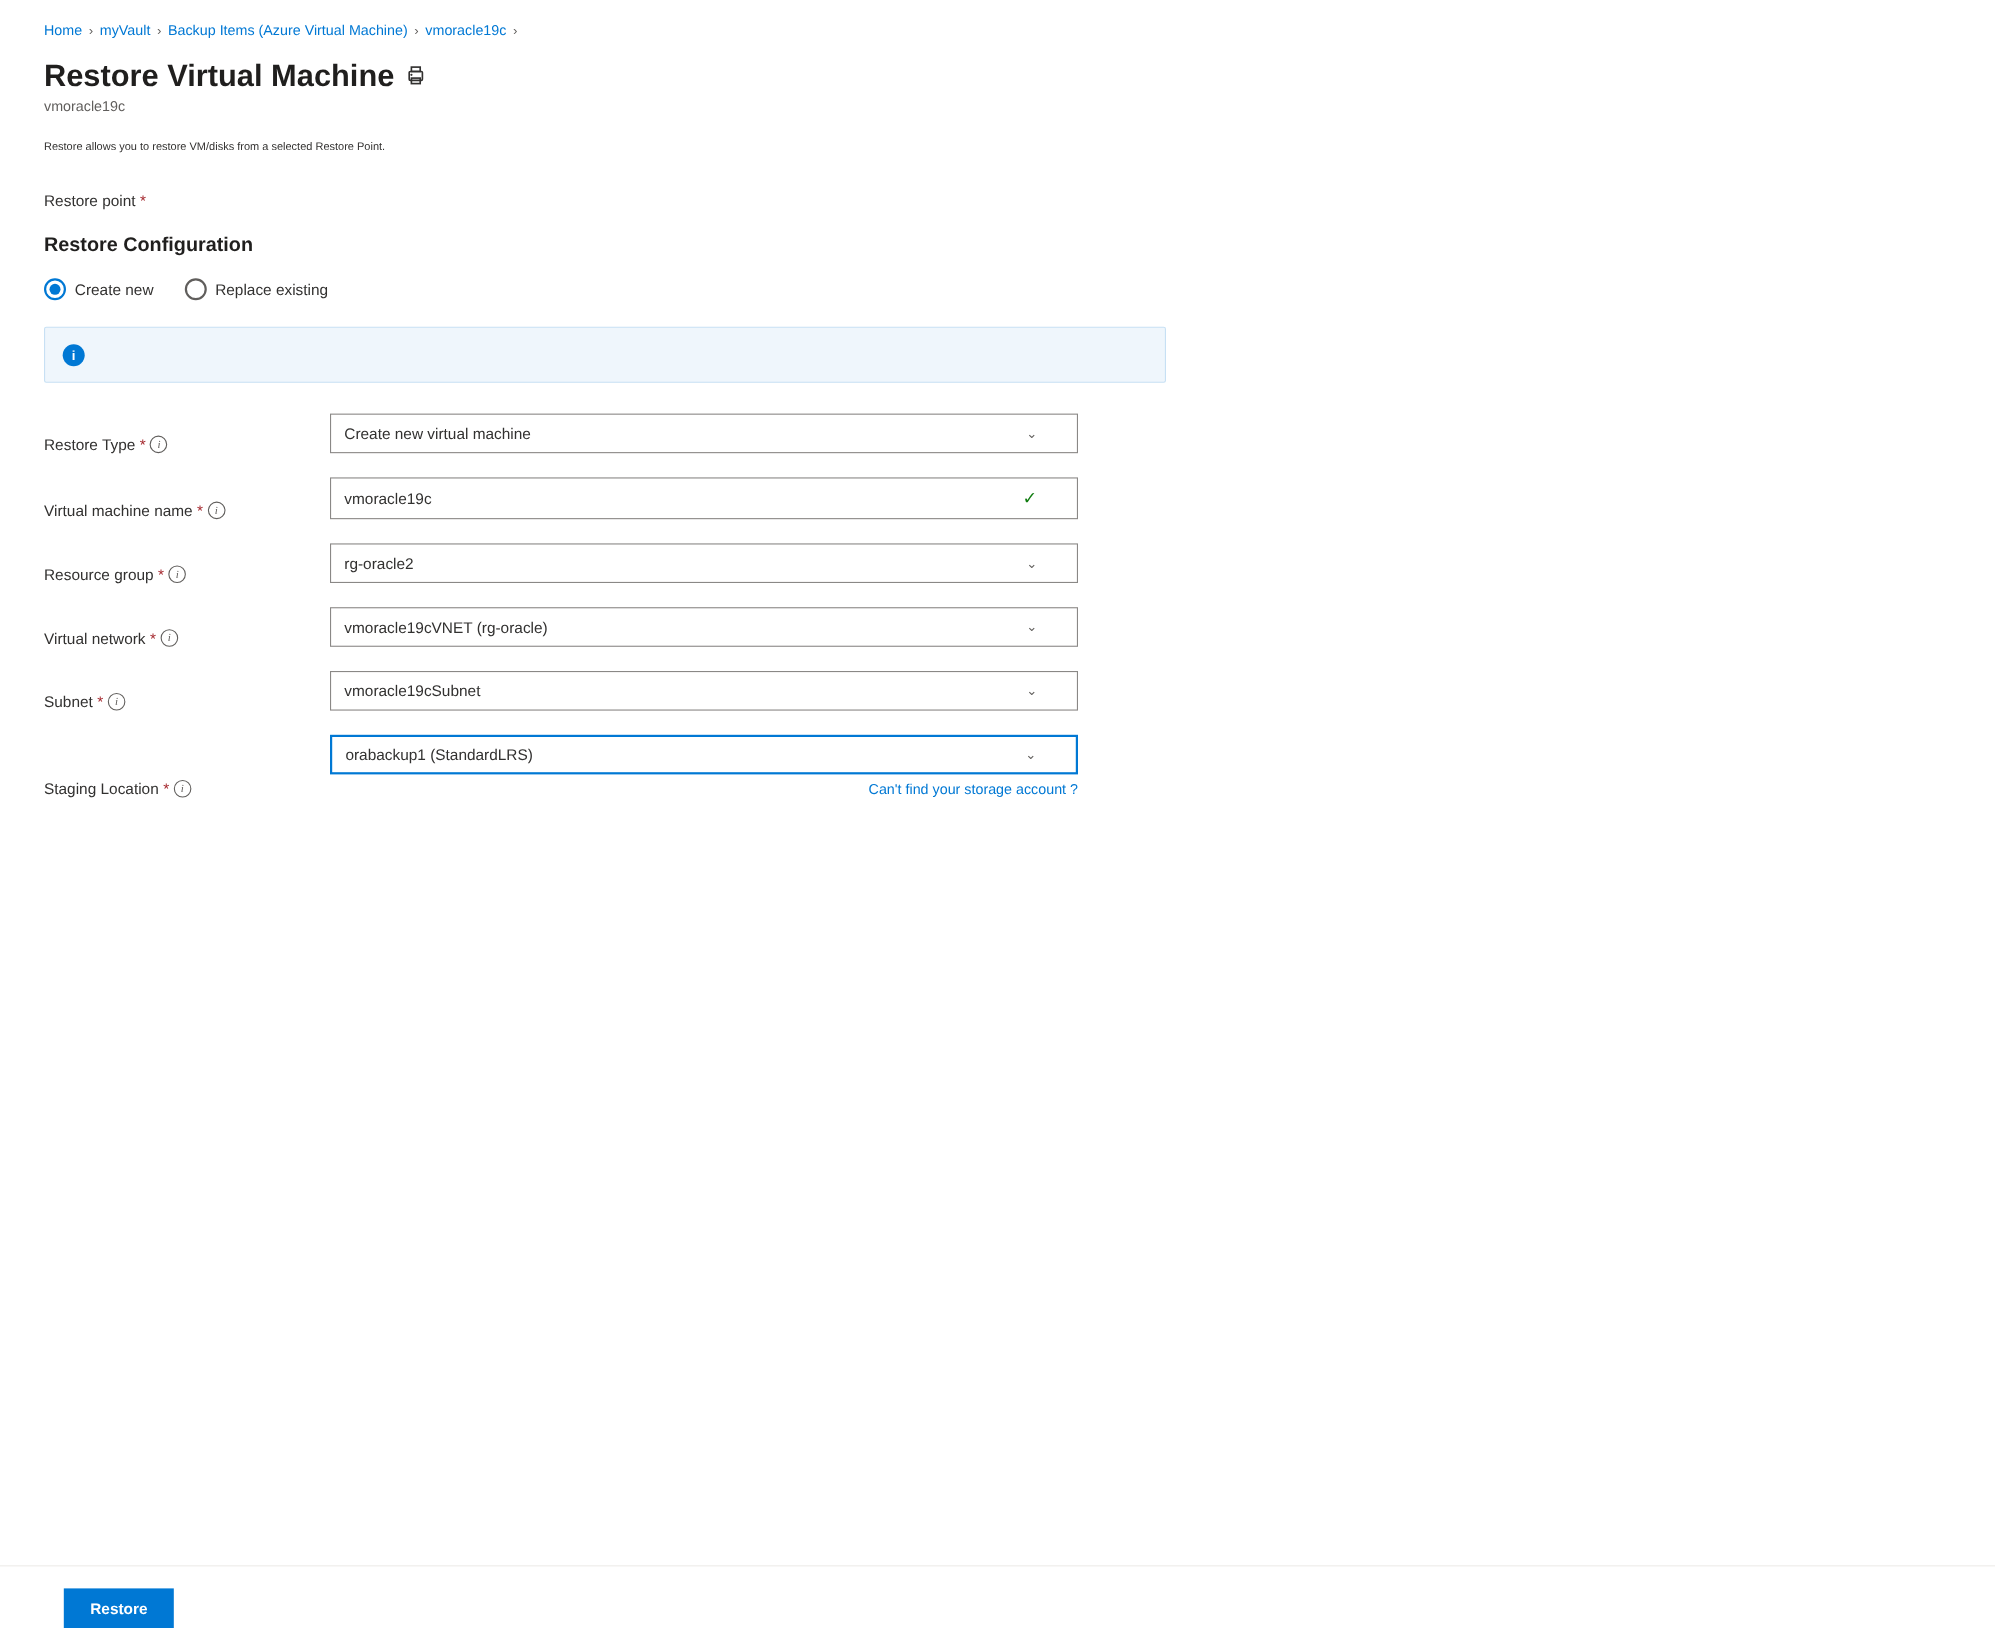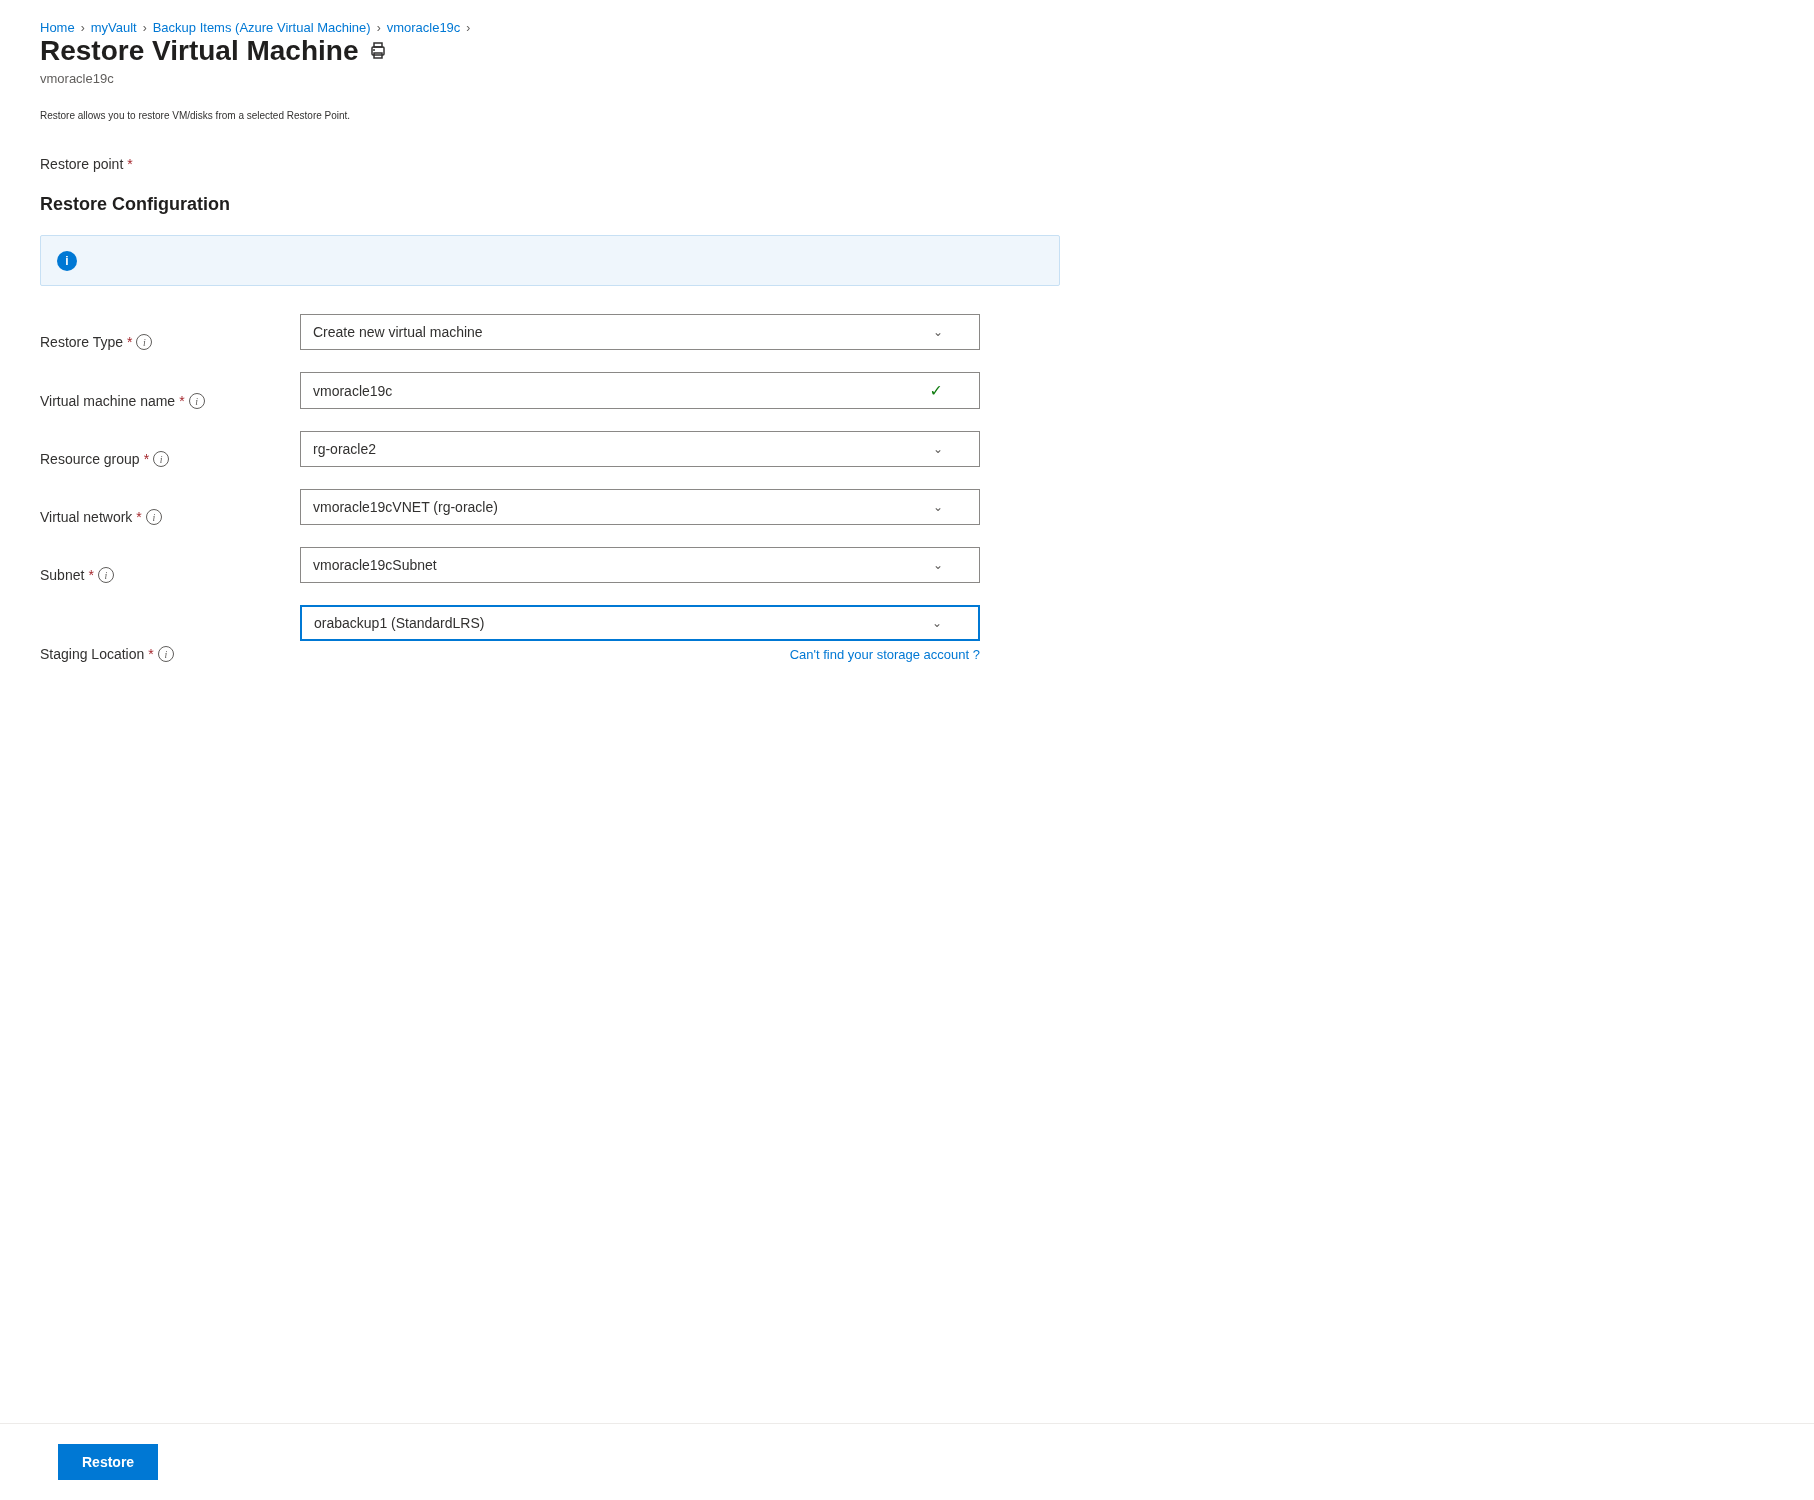--- a/index.html
+++ b/index.html
@@ -16,20 +16,21 @@
       flex: 1;
       padding: 20px 40px 40px 40px;
       max-width: 1100px;
     }
     .breadcrumb {
       display: flex;
       align-items: center;
       gap: 6px;
       font-size: 13px;
       color: #0078d4;
+      margin-bottom: 18px;
       flex-wrap: wrap;
     }
     .breadcrumb a {
       color: #0078d4;
       text-decoration: none;
       cursor: pointer;
     }
     .breadcrumb-sep {
       color: #605e5c;
       font-size: 12px;
@@ -291,20 +292,30 @@
 
   <div class="form-row">
     <div class="form-label">
       <span>Restore point</span>
       <span class="required-star">*</span>
     </div>
   </div>
 
   <div class="section-title">Restore Configuration</div>
 
+  <div class="radio-group">
+    <label class="radio-option">
+      <div class="radio-circle selected"></div>
+      <span>Create new</span>
+    </label>
+    <label class="radio-option">
+      <div class="radio-circle unselected"></div>
+      <span>Replace existing</span>
+    </label>
+  </div>
 
   <div class="info-banner">
     <div class="info-banner-icon">i</div>
   </div>
 
   <div class="form-row">
     <div class="form-label">
       <span>Restore Type</span>
       <span class="required-star">*</span>
       <span class="info-icon">i</span>

